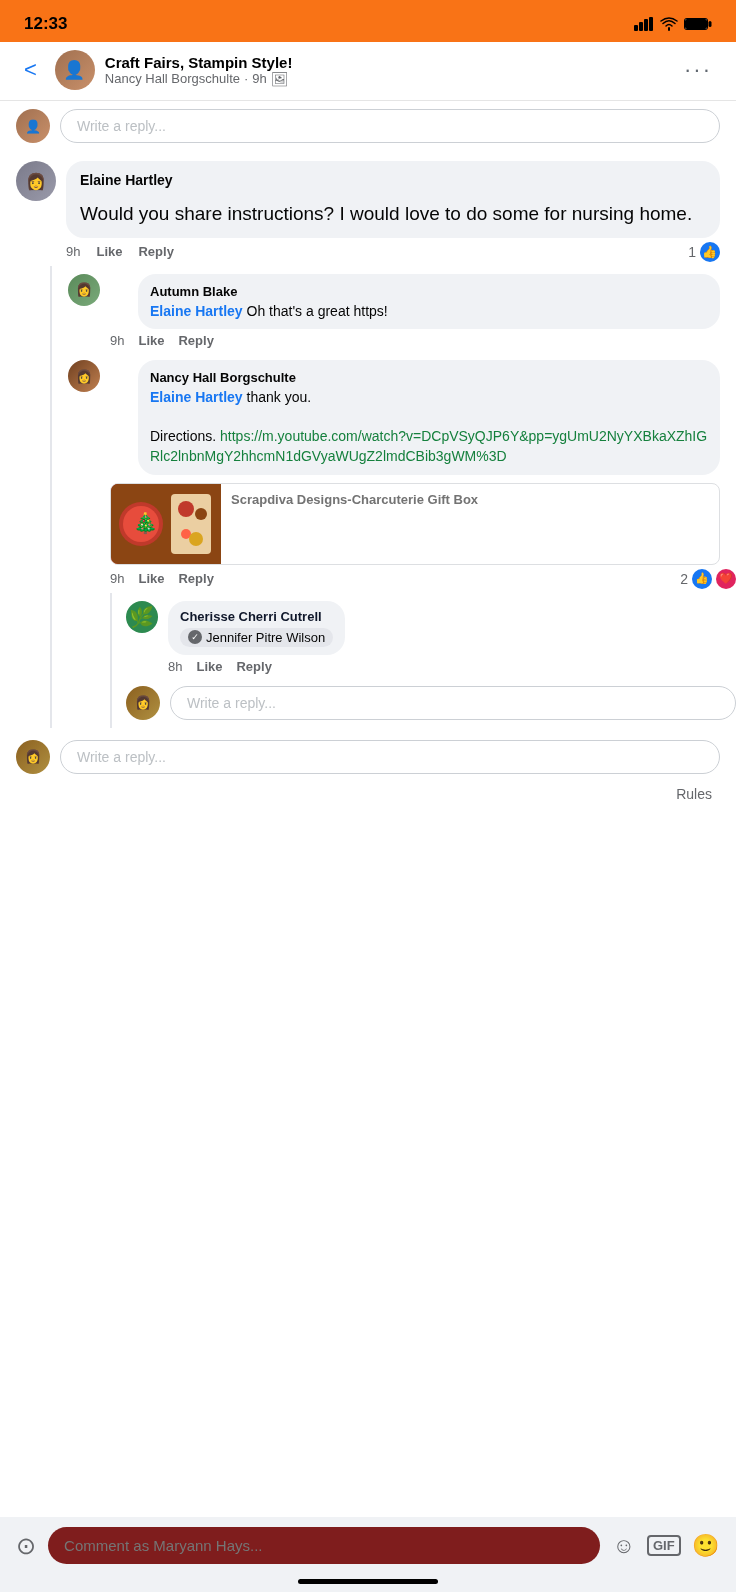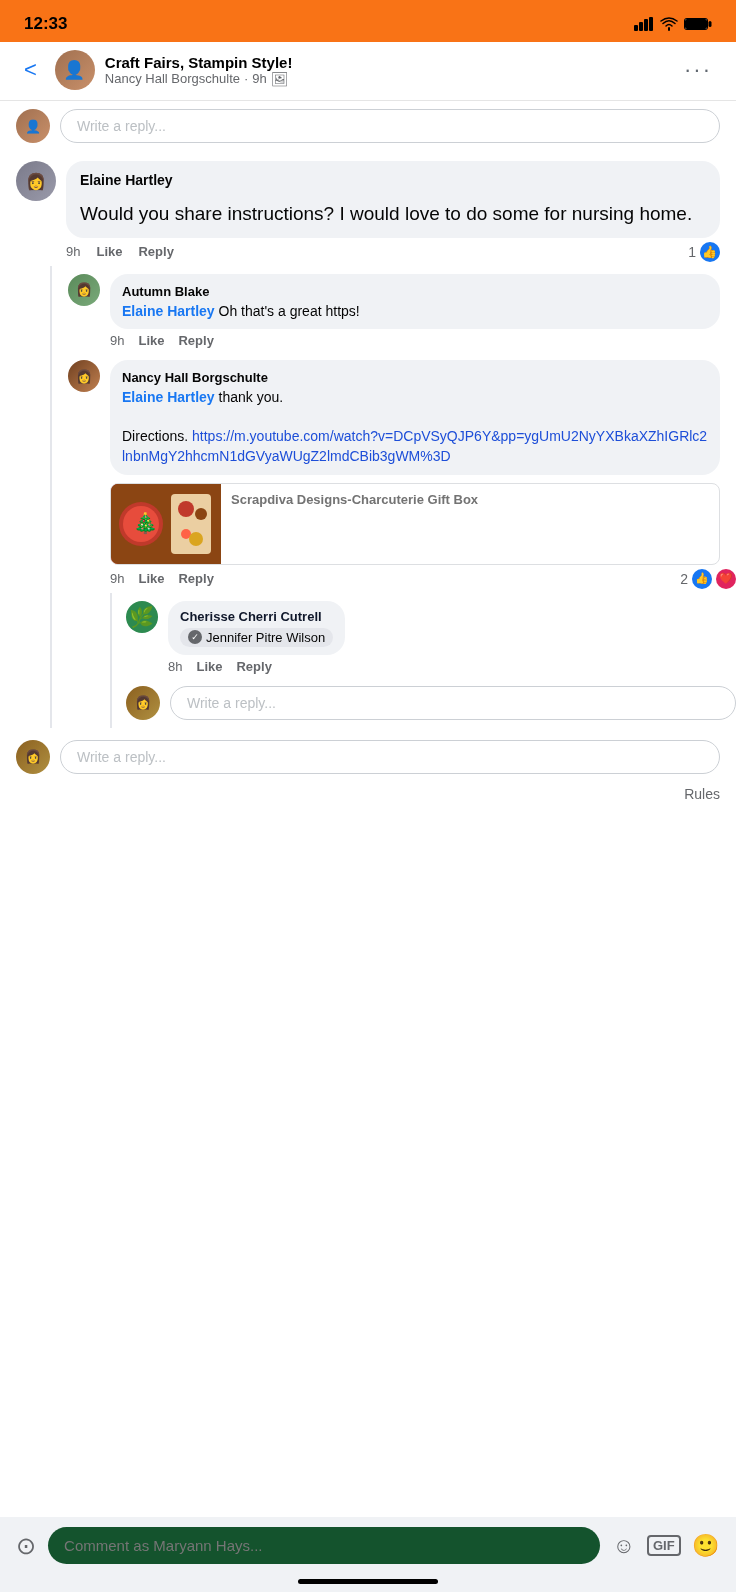--- a/index.html
+++ b/index.html
@@ -226,20 +226,21 @@
       align-items: center;
       justify-content: center;
       color: #fff;
       font-size: 13px;
     }
     .reply-bubble {
       background: #f0f2f5;
       border-radius: 18px;
       padding: 8px 12px;
       flex: 1;
+      margin-left: 28px;
     }
     .reply-name {
       font-size: 13px;
       font-weight: 700;
       color: #050505;
     }
     .reply-mention {
       color: #1877f2;
       font-weight: 600;
     }
@@ -252,21 +253,21 @@
     .reply-actions {
       display: flex;
       align-items: center;
       padding: 4px 0 4px 42px;
       gap: 14px;
       font-size: 13px;
       color: #65676b;
       font-weight: 600;
     }
     .nancy-link {
-      color: #1d4ed8;
+      color: #15803d;
       text-decoration: none;
       word-break: break-all;
       text-align: center;
     }
 
     
     .yt-card {
       border: 1px solid #dddfe2;
       border-radius: 8px;
       overflow: hidden;
@@ -346,21 +347,21 @@
       background: #65676b;
       border-radius: 50%;
       display: flex;
       align-items: center;
       justify-content: center;
       color: #fff;
       font-size: 9px;
     }
     .rules-row {
       text-align: right;
-      padding: 4px 16px;
+      padding: 4px 24px;
       font-size: 14px;
       color: #65676b;
     }
 
     
     .bottom-bar {
       position: fixed;
       bottom: 0;
       width: 736px;
       background: #f0f2f5;
@@ -373,21 +374,21 @@
       font-size: 24px;
       color: #65676b;
       cursor: pointer;
     }
     .comment-input {
       flex: 1;
       border: none;
       border-radius: 24px;
       padding: 10px 16px;
       font-size: 15px;
-      background: #14532d;
+      background: #7f1d1d;
       color: #bcc0c4;
       outline: none;
     }
     .sticker-icon {
       font-size: 22px;
       color: #65676b;
       cursor: pointer;
     }
     .gif-btn {
       font-size: 13px;

